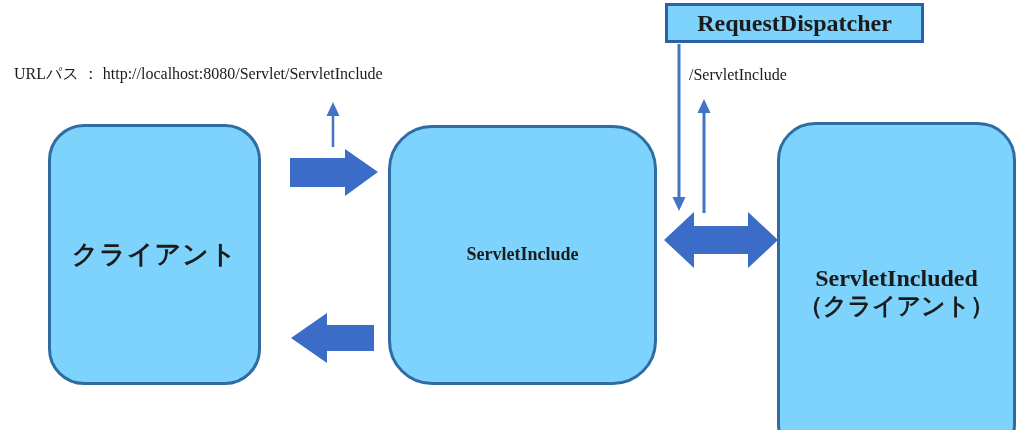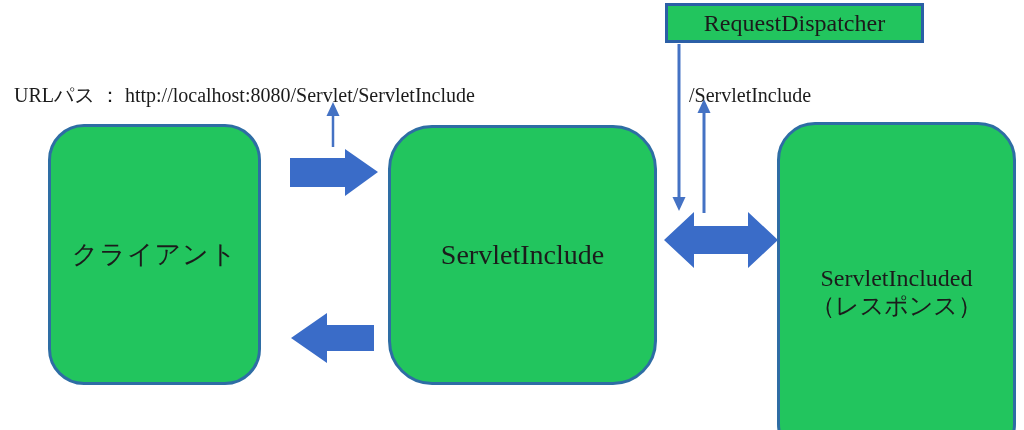--- a/index.html
+++ b/index.html
@@ -14,78 +14,78 @@
   }
   .overlay {
     position: absolute;
     left: 0; top: 0;
     width: 1024px; height: 430px;
     pointer-events: none;
   }
   .node {
     position: absolute;
     box-sizing: border-box;
-    background: #22c55e;
+    background: #7dd3fc;
     border: 3px solid #2e6da4;
     display: flex;
     flex-direction: column;
     align-items: center;
     justify-content: center;
     text-align: center;
     line-height: 1.18;
+    font-weight: bold;
   }
   .node-client {
     left: 48px; top: 124px; width: 213px; height: 261px;
     border-radius: 36px;
     font-family: "Liberation Sans", sans-serif;
     font-size: 26px;
     letter-spacing: 1px;
   }
   .node-include {
     left: 388px; top: 125px; width: 269px; height: 260px;
     border-radius: 44px;
-    font-size: 28px;
+    font-size: 18px;
   }
   .node-included {
     left: 777px; top: 122px; width: 239px; height: 340px;
     border-radius: 38px;
     font-size: 24px;
   }
   .node-dispatcher {
     left: 665px; top: 3px; width: 259px; height: 40px;
     border: 3px solid #2b5fa6;
     border-radius: 0;
     font-size: 24px;
   }
   .floating-label {
     position: absolute;
     white-space: nowrap;
-    font-size: 20px;
-    margin-top: 18px;
+    font-size: 16px;
   }
   .url-path-label   { left: 14px;  top: 64px; }
   .dispatch-path-label { left: 689px; top: 66px; }
   .response-label   { left: 266px; top: 384px; }
 </style>
 </head>
 <body>
 
 <div class="canvas">
 
   <div class="node node-client">
     <span>クライアント</span>
   </div>
 
   <div class="node node-include">
     <span>ServletInclude</span>
   </div>
 
   <div class="node node-included">
     <span>ServletIncluded</span>
-    <span>（レスポンス）</span>
+    <span>（クライアント）</span>
   </div>
 
   <div class="node node-dispatcher">
     <span>RequestDispatcher</span>
   </div>
 
   <svg class="overlay" width="1024" height="430" viewBox="0 0 1024 430" xmlns="http://www.w3.org/2000/svg">
 
     <polygon points="290,158 345,158 345,149 378,172 345,196 345,187 290,187" fill="#3a6cc8"></polygon>
 

